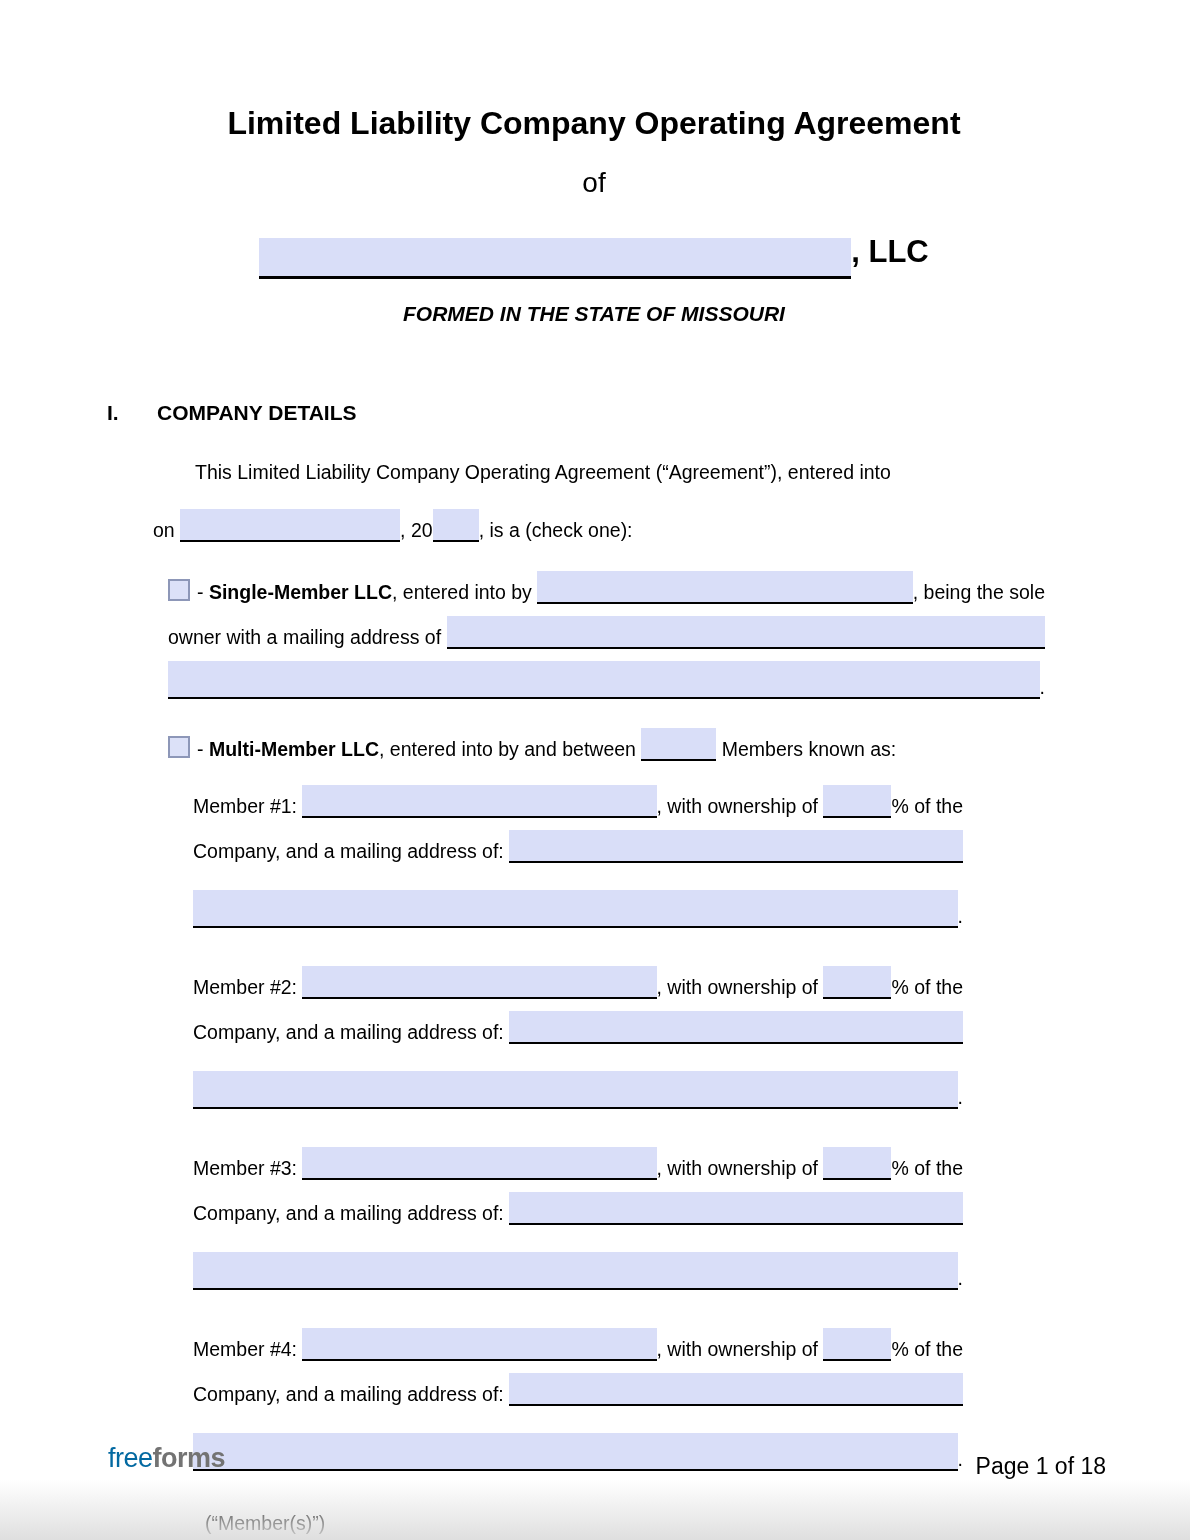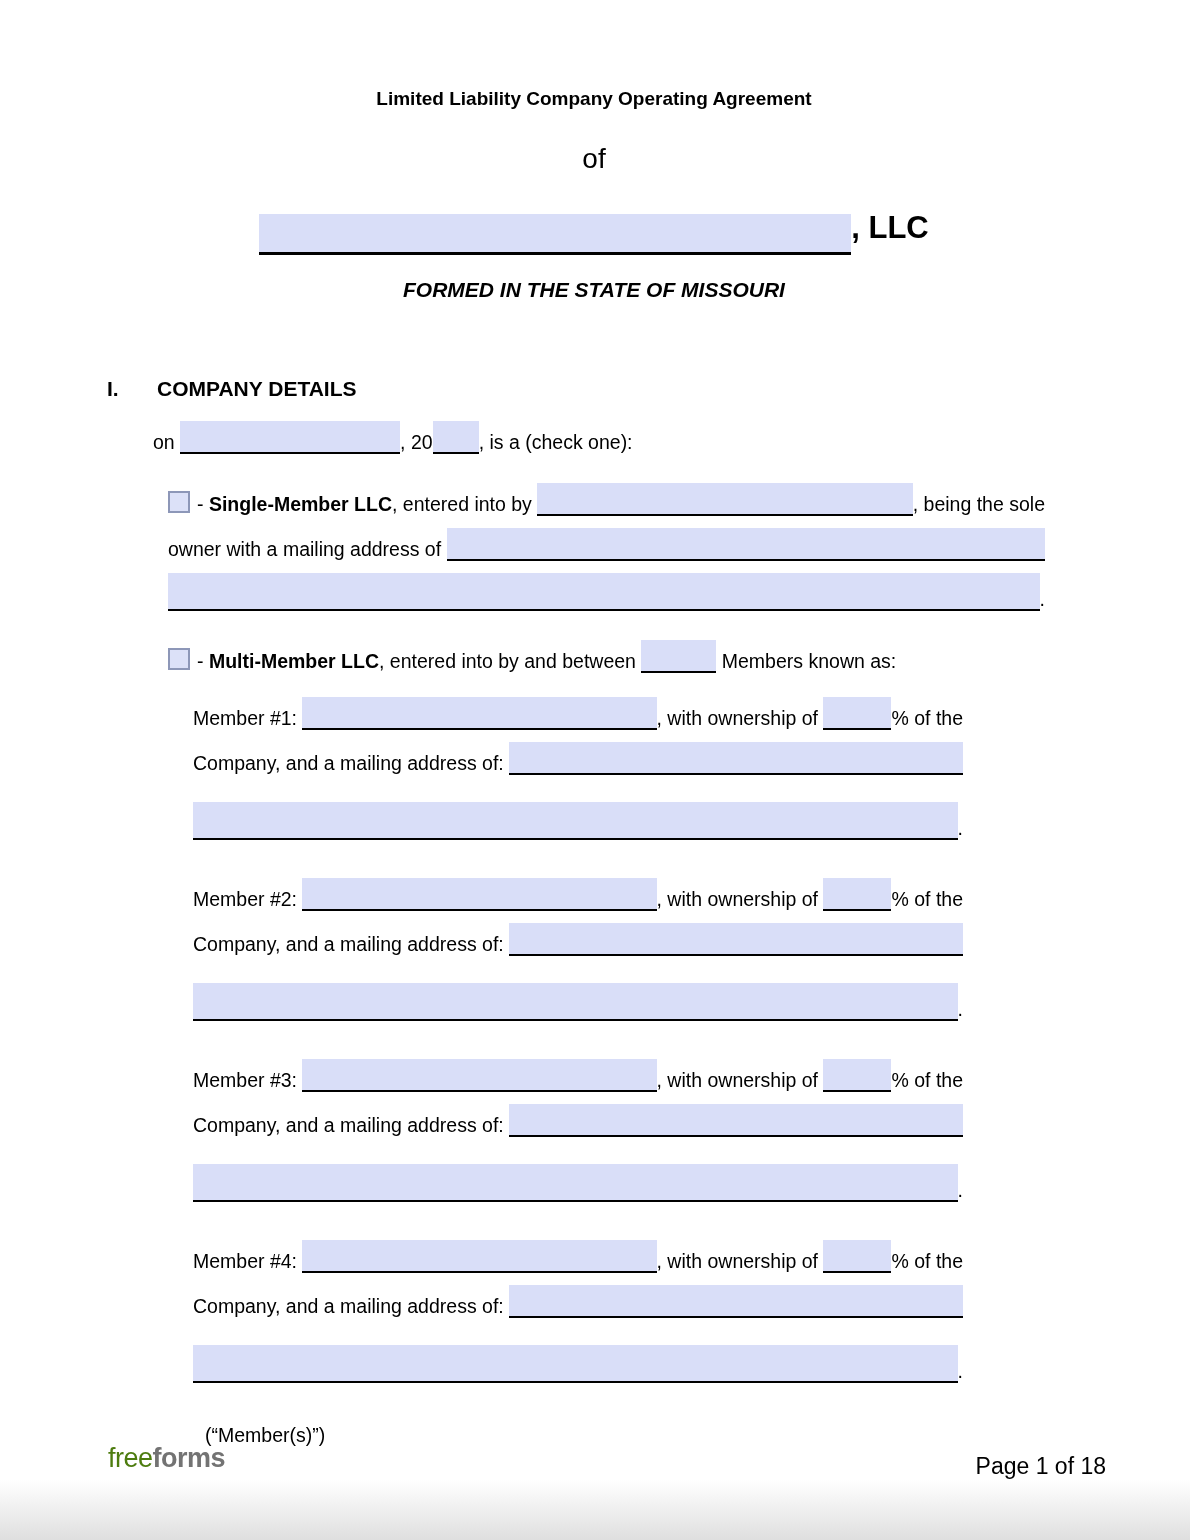--- a/index.html
+++ b/index.html
@@ -11,23 +11,23 @@
     font-family: "Liberation Sans", sans-serif;
     font-size: 19.5px;
     line-height: 38px;
     color: #000;
     overflow: hidden;
   }
   .content { padding: 0 142px 0 140px; }
 
   
   .doc-title {
-    margin: 82px 0 0;
+    margin: 106px 0 0;
     text-align: center;
-    font-size: 19px;
+    font-size: 32px;
     font-weight: bold;
     line-height: 34px;
   }
   .doc-of {
     margin-top: 26px;
     text-align: center;
     font-size: 28px;
     font-weight: normal;
     line-height: 34px;
   }
@@ -99,21 +99,21 @@
   
   .footer {
     position: absolute;
     left: 0; right: 0; top: 1442px;
     display: flex;
     justify-content: space-between;
     align-items: flex-start;
     padding: 0 84px 0 108px;
   }
   .logo { font-size: 27px; line-height: 32px; letter-spacing: -0.5px; }
-  .logo-free { color: #4d7c0f; font-weight: 400; }
+  .logo-free { color: #0369a1; font-weight: 400; }
   .logo-forms { color: #737373; font-weight: 700; }
   .page-label { font-size: 23px; line-height: 24px; margin-top: 12px; }
 
   .bottom-fade {
     position: absolute;
     left: 0; right: 0; bottom: 0;
     height: 60px;
     background: linear-gradient(to bottom, rgba(223,223,223,0), rgba(221,221,221,0.95));
     pointer-events: none;
   }
@@ -132,20 +132,21 @@
         <span class="company-suffix">, LLC</span>
     </div>
 
     <div class="doc-subtitle">FORMED IN THE STATE OF MISSOURI</div>
 
     <div class="section-head">
       <span class="section-num">I.</span>
       <span>COMPANY DETAILS</span>
     </div>
 
+    <p class="intro-l1">This Limited Liability Company Operating Agreement (“Agreement”), entered into</p>
     <div class="row intro-l2">
       <span class="seg">on </span>
         <span class="blank w220"></span>
         <span class="seg">, 20</span>
         <span class="blank w46"></span>
         <span class="seg">, is a (check one):</span>
     </div>
 
     <div class="check-block">
       <div class="row">

